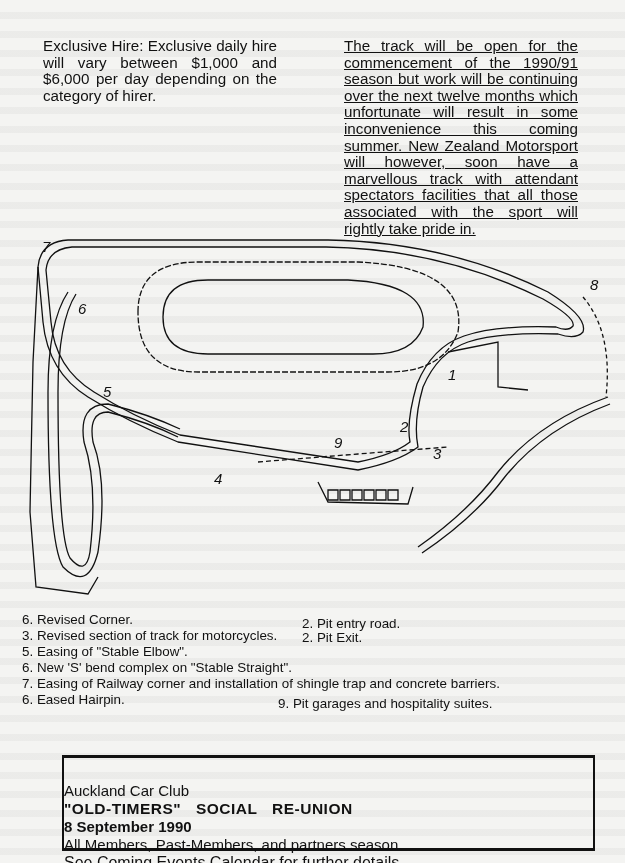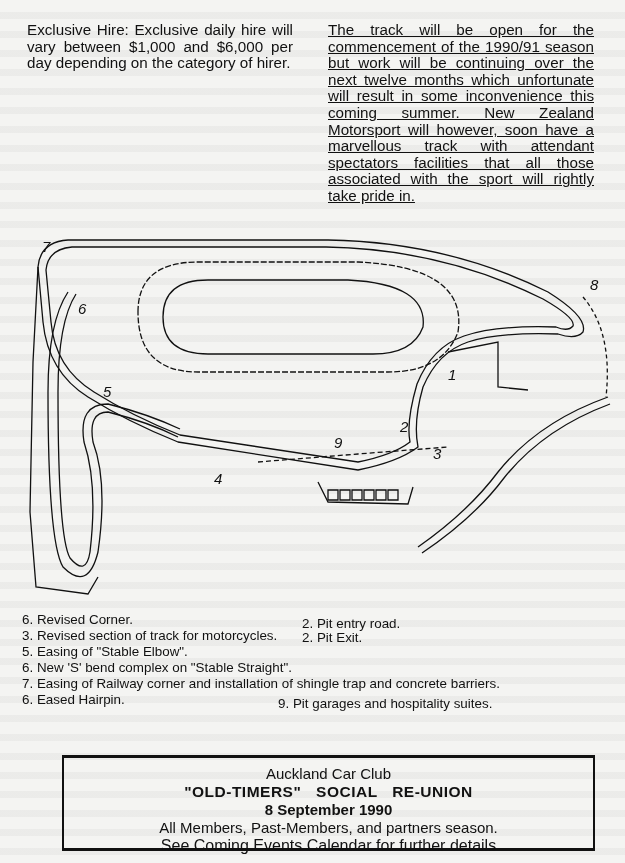--- a/index.html
+++ b/index.html
@@ -12,35 +12,35 @@
   .bleed {
     position: absolute; left: 0; top: 0; width: 625px; height: 863px;
     background:
       repeating-linear-gradient(180deg, rgba(0,0,0,0) 0px, rgba(0,0,0,0) 12px, rgba(0,0,0,0.035) 12px, rgba(0,0,0,0.035) 19px);
     pointer-events: none;
   }
   .col {
     position: absolute; top: 22px; width: 266px;
     font-size: 15.2px; line-height: 16.6px; text-align: justify;
   }
-  .col p { margin: 0; }
+  .col p { margin: 16px; }
   .col-left { left: 27px; }
   .col-right { left: 328px; text-decoration: underline; }
   .track {
     position: absolute; left: 28px; top: 222px; width: 590px; height: 375px;
   }
   .legend {
     position: absolute; left: 22px; top: 612px; width: 600px;
     font-size: 13.4px; line-height: 15.6px;
   }
   .legend .row { position: absolute; white-space: nowrap; }
   .event-box {
     position: absolute; left: 62px; top: 755px; width: 533px; height: 96px;
     border: 3px solid #111; border-left-width: 2px; border-right-width: 2px;
-    text-align: center; box-sizing: border-box; padding-top: 7px;
+    box-sizing: border-box; padding-top: 24px;
   }
   .event-box div { line-height: 18px; }
   .ev-org { font-size: 15px; }
   .ev-title { font-size: 15.5px; font-weight: bold; letter-spacing: 0.5px; word-spacing: 10px; }
   .ev-date { font-size: 15px; font-weight: bold; }
   .ev-welcome { font-size: 15px; }
   .ev-note { font-size: 16px; }
   .lbl { font-family: "Liberation Sans", sans-serif; font-size: 15px; font-style: italic; fill: #111; }
 </style>
 </head>

